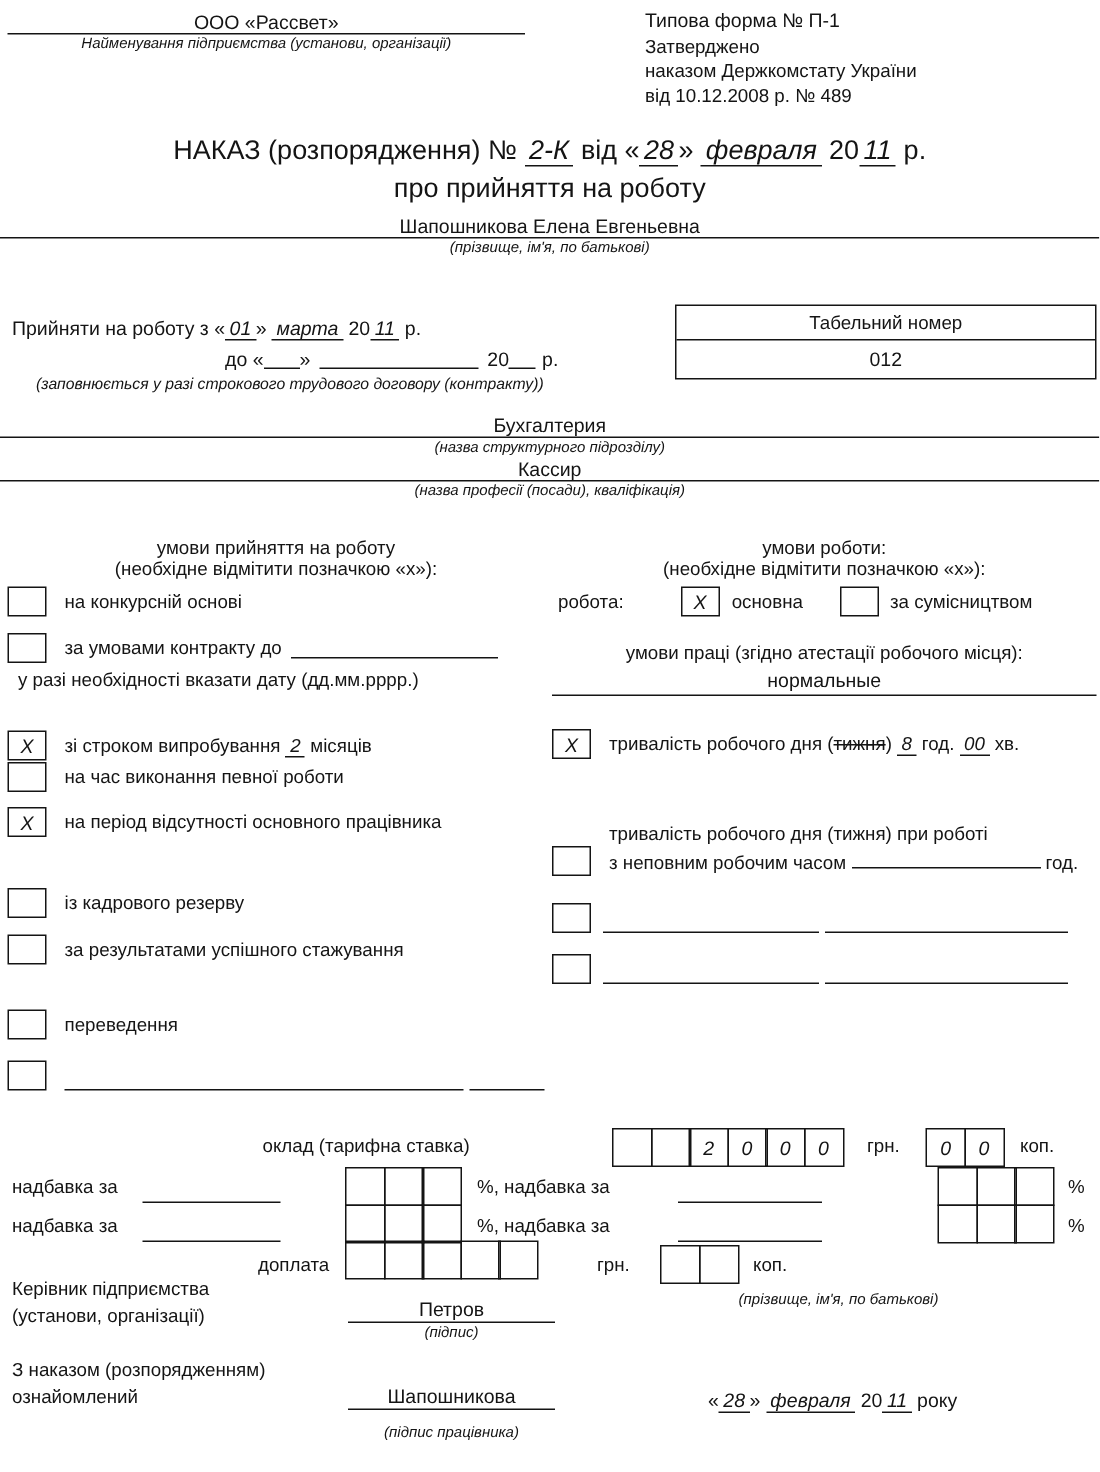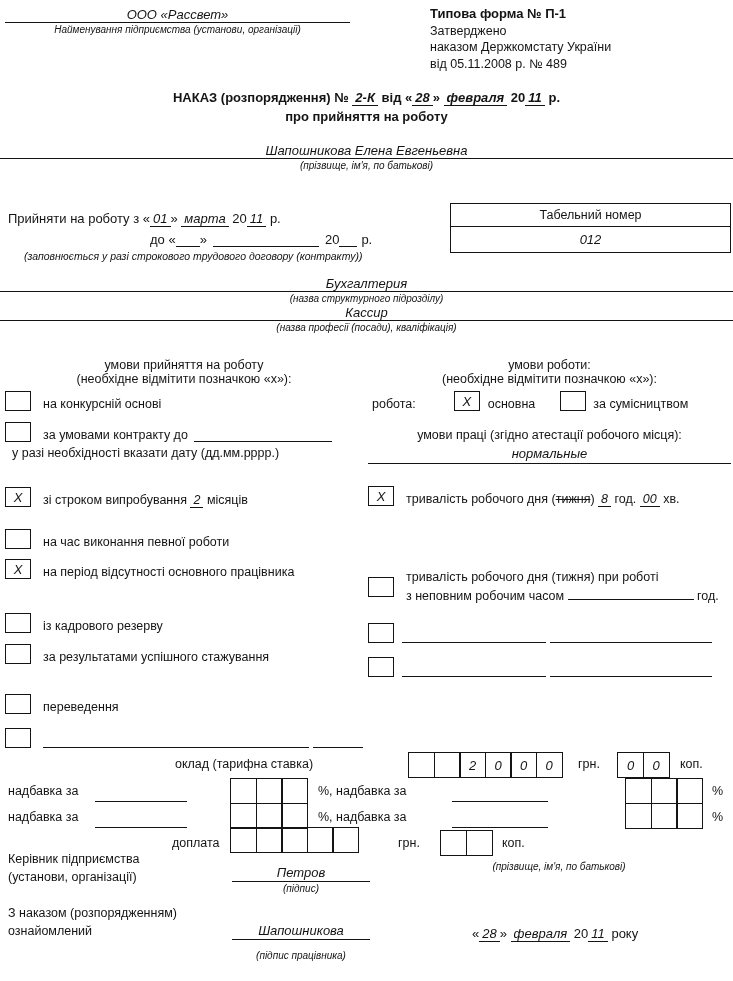--- a/index.html
+++ b/index.html
@@ -1,26 +1,26 @@
 <!DOCTYPE html>
 <html><head>
 <meta charset="utf-8">
 <style>
   *{margin:0;padding:0;box-sizing:border-box}
   html,body{background:#fff}
   .page{position:relative;width:733px;height:981px;background:#fff;overflow:hidden;
         font-family:"Liberation Sans",sans-serif;color:#141414;font-size:12.5px}
   .abs{position:absolute}
   .c{text-align:center}
-  .it{font-style:italic}
-  .b{font-weight:bold}
+  .it{}
+  .b{font-weight:normal}
   .cap{font-size:10px;font-style:italic}
   .uline{border-bottom:1.5px solid #141414}
   .fill{font-style:italic;border-bottom:1px solid #141414;padding:0 3px;white-space:nowrap}
-  .row{display:flex;align-items:flex-end}
+  .row{display:flex;align-items:center}
   .cb{display:inline-flex;align-items:center;justify-content:center;flex:none;
       width:26px;height:20px;border:1.5px solid #141414;font-size:13px}
   .cb i{font-style:italic}
   .lbl{margin-left:12px}
   .blank{display:inline-block;border-bottom:1.5px solid #141414;height:13px}
   .cells{display:flex}
   .cell{width:27px;height:26px;border:1.5px solid #141414;margin-left:-1.5px;flex:none;
         display:flex;align-items:center;justify-content:center;font-style:italic;font-size:13px}
   .cells .cell:first-child{margin-left:0}
   .grid{display:flex;flex-direction:column}
@@ -37,24 +37,24 @@
   <div class="abs" style="left:5px;top:7px;width:345px">
     <div class="c it" style="font-size:13px">ООО «Рассвет»</div>
     <div class="uline"></div>
     <div class="c cap" style="margin-top:1px">Найменування підприємства (установи, організації)</div>
   </div>
 
   <div class="abs" style="left:430px;top:6px;width:300px;line-height:16.5px">
     <div class="b" style="font-size:13px">Типова форма № П-1</div>
     <div>Затверджено</div>
     <div>наказом Держкомстату України</div>
-    <div>від 05.11.2008 р. № 489</div>
-  </div>
-
-  <div class="abs c b" style="left:0;top:90px;width:733px;font-size:13px">
+    <div>від 10.12.2008 р. № 489</div>
+  </div>
+
+  <div class="abs c b" style="left:0;top:90px;width:733px;font-size:18px">
     <div>
       <span>НАКАЗ (розпорядження) №</span>
       <span class="fill">2-К</span>
       <span>від «</span><span class="fill">28</span><span>»</span>
       <span class="fill">февраля</span>
       <span>20</span><span class="fill">11</span>
       <span>р.</span>
     </div>
     <div style="margin-top:4px">про прийняття на роботу</div>
   </div>
@@ -125,21 +125,21 @@
       <span class="cb">
           <i>X</i>
         </span>
       <span class="lbl">
         <span>зі строком випробування</span>
         <span class="fill">2</span>
         <span>місяців</span>
       </span>
     </div>
 
-    <div class="row" style="margin-top:22px">
+    <div class="row" style="margin-top:1px">
       <span class="cb">
           <i></i>
         </span>
       <span class="lbl">на час виконання певної роботи</span>
     </div>
 
     <div class="row" style="margin-top:10px">
       <span class="cb">
           <i>X</i>
         </span>
@@ -201,21 +201,21 @@
         </span>
       <span class="lbl">
         <span>тривалість робочого дня (</span><span class="strike">тижня</span><span>)</span>
         <span class="fill">8</span>
         <span>год.</span>
         <span class="fill">00</span>
         <span>хв.</span>
       </span>
     </div>
 
-    <div class="row" style="margin-top:63px;align-items:center">
+    <div class="row" style="margin-top:42px;align-items:flex-end">
       <span class="cb">
           <i></i>
         </span>
       <span class="lbl" style="line-height:17.5px">
         <span>тривалість робочого дня (тижня) при роботі</span><br>
         <span>з неповним робочим часом</span>
         <span class="blank" style="width:126px"></span>
         <span>год.</span>
       </span>
     </div>

